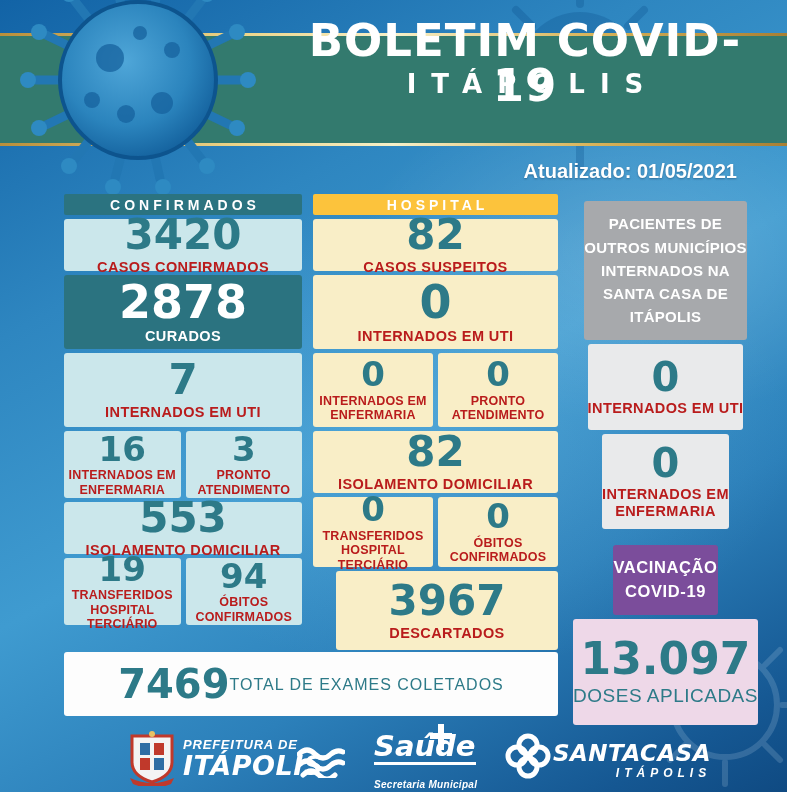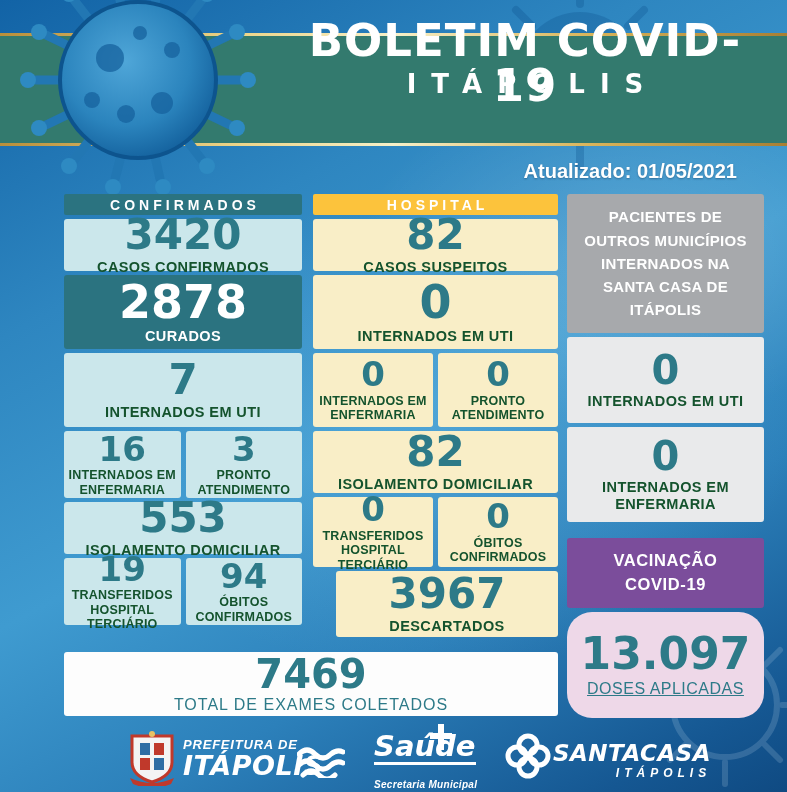--- a/index.html
+++ b/index.html
@@ -22,53 +22,53 @@
   .updated{position:absolute;right:50px;top:160px;color:#fff;font-weight:bold;font-size:20px;z-index:2;
     font-family:"Liberation Sans",sans-serif;text-shadow:0 1px 2px rgba(0,30,60,.35);}
   
   .virus-main{position:absolute;left:-30px;top:-32px;z-index:2;}
   .virus-faint-tr{position:absolute;left:470px;top:-36px;opacity:.28;z-index:0;}
   .virus-faint-br{position:absolute;left:630px;top:610px;opacity:.16;z-index:0;}
   
   .col{position:absolute;display:flex;flex-direction:column;gap:4px;z-index:3;}
   .col-left{left:64px;top:194px;width:238px;}
   .col-mid{left:313px;top:194px;width:245px;}
-  .col-right{left:567px;top:194px;width:197px;}
+  .col-right{left:567px;top:201px;width:197px;align-items:center;}
   .col-head{height:21px;border-radius:2px;display:flex;align-items:center;justify-content:center;
     color:#fff;font-weight:bold;font-size:14px;letter-spacing:4px;text-indent:4px;}
   .head-teal{background:#2b7380;}
   .head-yellow{background:#fcc33c;}
   .card{border-radius:3px;display:flex;flex-direction:column;align-items:center;justify-content:center;}
   .row2{display:flex;gap:5px;}
   .row2 .card{flex:1;}
   .light-cyan{background:#cbe7eb;}
   .dark-teal{background:#2b7380;}
   .light-yellow{background:#f9eec7;}
   .gray-box{background:#a7a9ac;}
   .light-gray{background:#e9eaeb;}
   .purple-box{background:#7b4d9b;}
-  .pink-box{background:#eed8e8;border-radius:25px;}
+  .pink-box{background:#eed8e8;}
   .white-box{background:#fdfdfd;}
   .num{font-family:"DejaVu Sans","Liberation Sans",sans-serif;font-weight:bold;color:#2d7a88;line-height:1.02;}
-  .lbl{font-family:"Liberation Sans",sans-serif;font-weight:bold;color:#14532d;text-align:center;
+  .lbl{font-family:"Liberation Sans",sans-serif;font-weight:bold;color:#b91c1c;text-align:center;
     letter-spacing:.4px;font-size:14.5px;line-height:1.15;margin-top:2px;}
   .pre{white-space:pre-line;}
   .dark-teal .num,.dark-teal .lbl{color:#fff;}
   .h64{height:52px;} .h74{height:74px;} .h67{height:67px;} .h62{height:62px;}
-  .h70{height:70px;} .h66{height:66px;margin-left:23px;} .h86{height:86px;} .h95{height:95px;}
+  .h70{height:70px;} .h66{height:79px;margin-left:23px;} .h86{height:86px;} .h95{height:95px;}
   .h139{height:139px;} .h106{height:106px;}
   .n42{font-size:42px;} .n46{font-size:46px;} .n34{font-size:34px;} .n40{font-size:40px;} .n44{font-size:44px;}
   .lbl-sm{font-size:12.5px;letter-spacing:.2px;}
   .gray-title{color:#fff;font-weight:bold;font-size:15px;line-height:1.55;text-align:center;letter-spacing:.3px;}
   .purple-title{color:#fff;font-weight:bold;font-size:16.5px;line-height:1.45;text-align:center;letter-spacing:.6px;}
-  .doses-lbl{font-family:"Liberation Sans",sans-serif;color:#2d7a88;font-size:16px;margin-top:4px;letter-spacing:.5px;text-decoration:underline;}
+  .doses-lbl{font-family:"Liberation Sans",sans-serif;color:#2d7a88;font-size:19px;margin-top:4px;letter-spacing:.5px;}
   .mt12{margin-top:12px;}
   
   .total-box{position:absolute;left:64px;top:652px;width:494px;height:64px;z-index:3;border-radius:3px;
-    display:flex;flex-direction:column;align-items:center;justify-content:center;}
+    display:flex;flex-direction:row;align-items:center;justify-content:center;}
   .total-lbl{font-family:"Liberation Sans",sans-serif;color:#2d7a88;font-size:16px;letter-spacing:1px;margin-top:2px;}
   
   .footer{position:absolute;left:0;top:718px;width:787px;height:74px;z-index:3;color:#fff;font-style:italic;}
   .crest{position:absolute;left:128px;top:12px;}
   .pref-text{position:absolute;left:183px;top:20px;line-height:1;}
   .pref-l1{font-weight:bold;font-size:13px;letter-spacing:.8px;}
   .pref-l2{font-family:"DejaVu Sans",sans-serif;font-weight:bold;font-size:27px;letter-spacing:.5px;margin-top:1px;}
   .waves{position:absolute;left:297px;top:28px;}
   .saude{position:absolute;left:374px;top:14px;width:110px;}
   .saude-name{font-family:"DejaVu Sans",sans-serif;font-weight:bold;font-size:29px;line-height:1;

